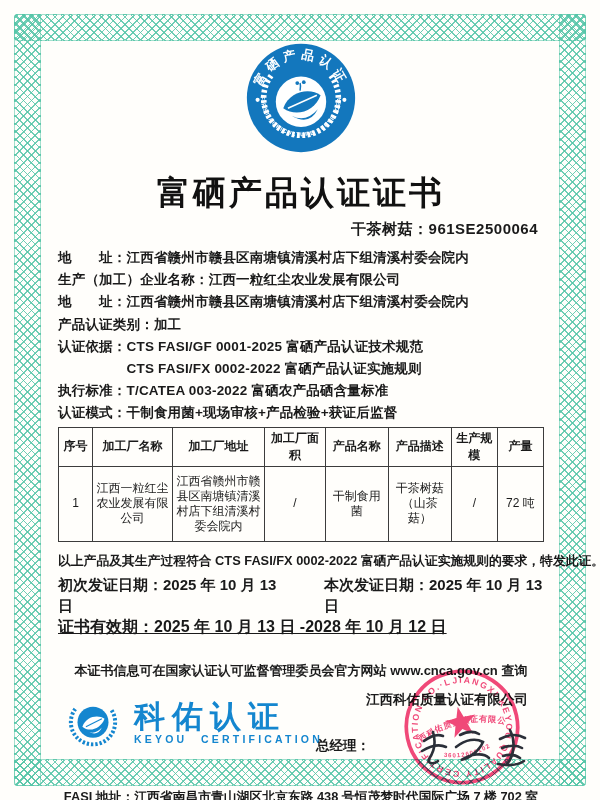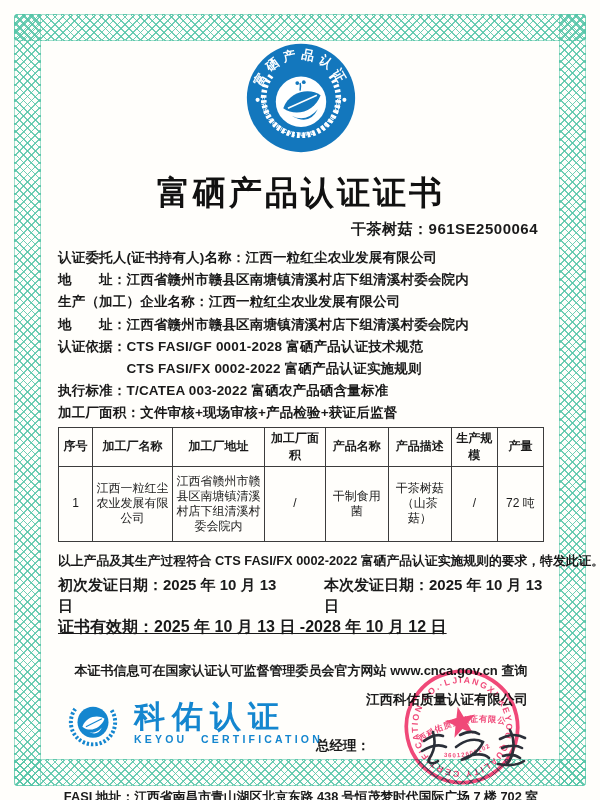--- a/index.html
+++ b/index.html
@@ -88,28 +88,28 @@
       </text>
     </svg>
 
     <div class="title">富硒产品认证证书</div>
 
     <div class="certno">
       <span>干茶树菇：</span><span>961SE2500064</span>
     </div>
 
     <div class="info">
-      <div class="info-line">认证委托人(证书持有人)名称：江西一粒红尘农业发展有限公司</div>
       <div class="info-line">地　　址：江西省赣州市赣县区南塘镇清溪村店下组清溪村委会院内</div>
       <div class="info-line">生产（加工）企业名称：江西一粒红尘农业发展有限公司</div>
       <div class="info-line">地　　址：江西省赣州市赣县区南塘镇清溪村店下组清溪村委会院内</div>
-      <div class="info-line">认证依据：CTS FASI/GF 0001-2028 富硒产品认证技术规范</div>
+      <div class="info-line">产品认证类别：加工</div>
+      <div class="info-line">认证依据：CTS FASI/GF 0001-2025 富硒产品认证技术规范</div>
       <div class="info-line">　　　　　CTS FASI/FX 0002-2022 富硒产品认证实施规则</div>
       <div class="info-line">执行标准：T/CATEA 003-2022 富硒农产品硒含量标准</div>
-      <div class="info-line">加工厂面积：文件审核+现场审核+产品检验+获证后监督</div>
+      <div class="info-line">认证模式：干制食用菌+现场审核+产品检验+获证后监督</div>
     </div>
 
     <table class="scope">
       <colgroup>
         <col style="width:7%">
           <col style="width:16.5%">
           <col style="width:19%">
           <col style="width:12.5%">
         <col style="width:13%">
           <col style="width:13%">

